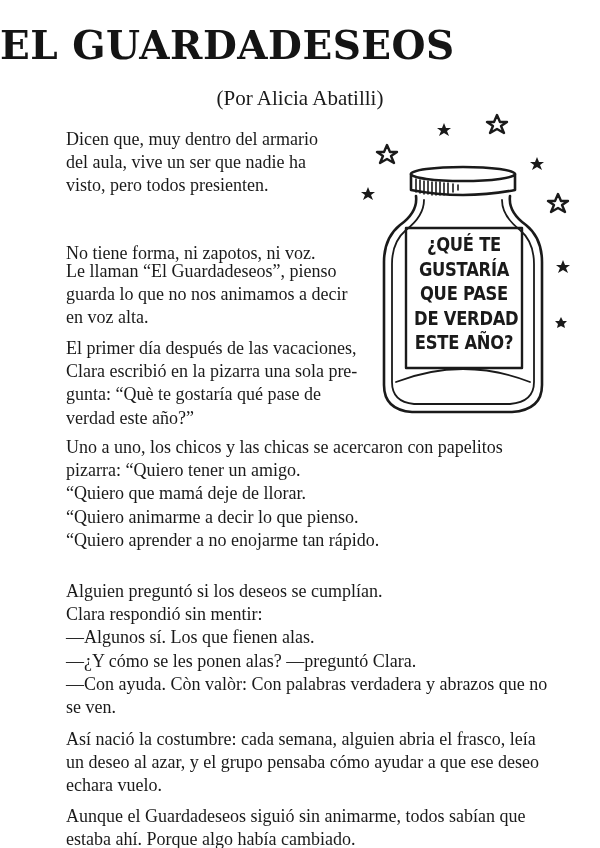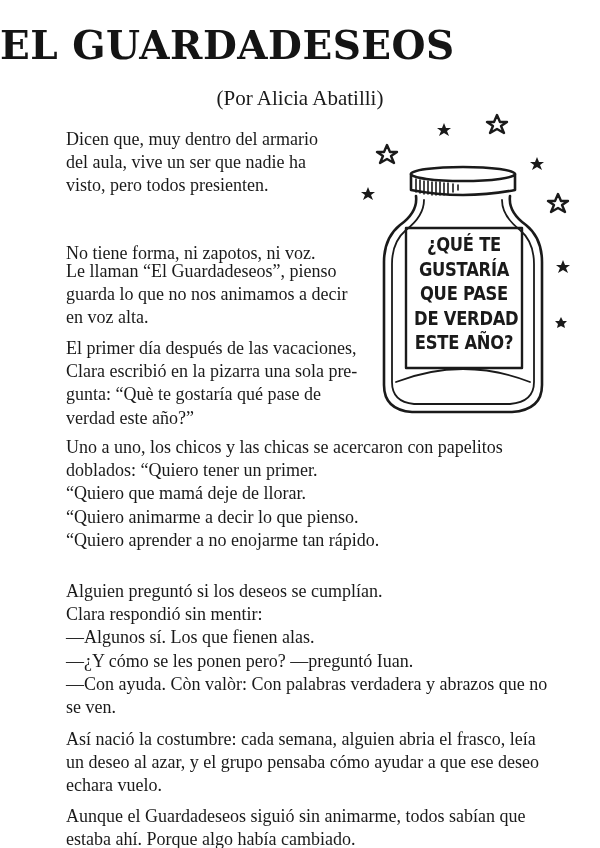--- a/index.html
+++ b/index.html
@@ -110,30 +110,30 @@
   <div class="jar-text">
     <span class="line">¿QUÉ TE</span>
     <span class="line">GUSTARÍA</span>
     <span class="line">QUE PASE</span>
     <span class="line">DE VERDAD</span>
     <span class="line">ESTE AÑO?</span>
   </div>
 
   <div class="full" style="top:436px;">
     <span class="line">Uno a uno, los chicos y las chicas se acercaron con papelitos</span>
-    <span class="line">doblados: “Quiero tener un primer.</span>
+    <span class="line">pizarra: “Quiero tener un amigo.</span>
     <span class="line">“Quiero que mamá deje de llorar.</span>
     <span class="line">“Quiero animarme a decir lo que pienso.</span>
     <span class="line">“Quiero aprender a no enojarme tan rápido.</span>
   </div>
   <div class="full" style="top:580px;">
     <span class="line">Alguien preguntó si los deseos se cumplían.</span>
     <span class="line">Clara respondió sin mentir:</span>
     <span class="line">—Algunos sí. Los que fienen alas.</span>
-    <span class="line">—¿Y cómo se les ponen pero? —preguntó Iuan.</span>
+    <span class="line">—¿Y cómo se les ponen alas? —preguntó Clara.</span>
     <span class="line">—Con ayuda. Còn valòr: Con palabras verdadera y abrazos que no</span>
     <span class="line">se ven.</span>
   </div>
   <div class="full" style="top:728px;">
     <span class="line">Así nació la costumbre: cada semana, alguien abria el frasco, leía</span>
     <span class="line">un deseo al azar, y el grupo pensaba cómo ayudar a que ese deseo</span>
     <span class="line">echara vuelo.</span>
   </div>
   <div class="full" style="top:805px;">
     <span class="line">Aunque el Guardadeseos siguió sin animarme, todos sabían que</span>

